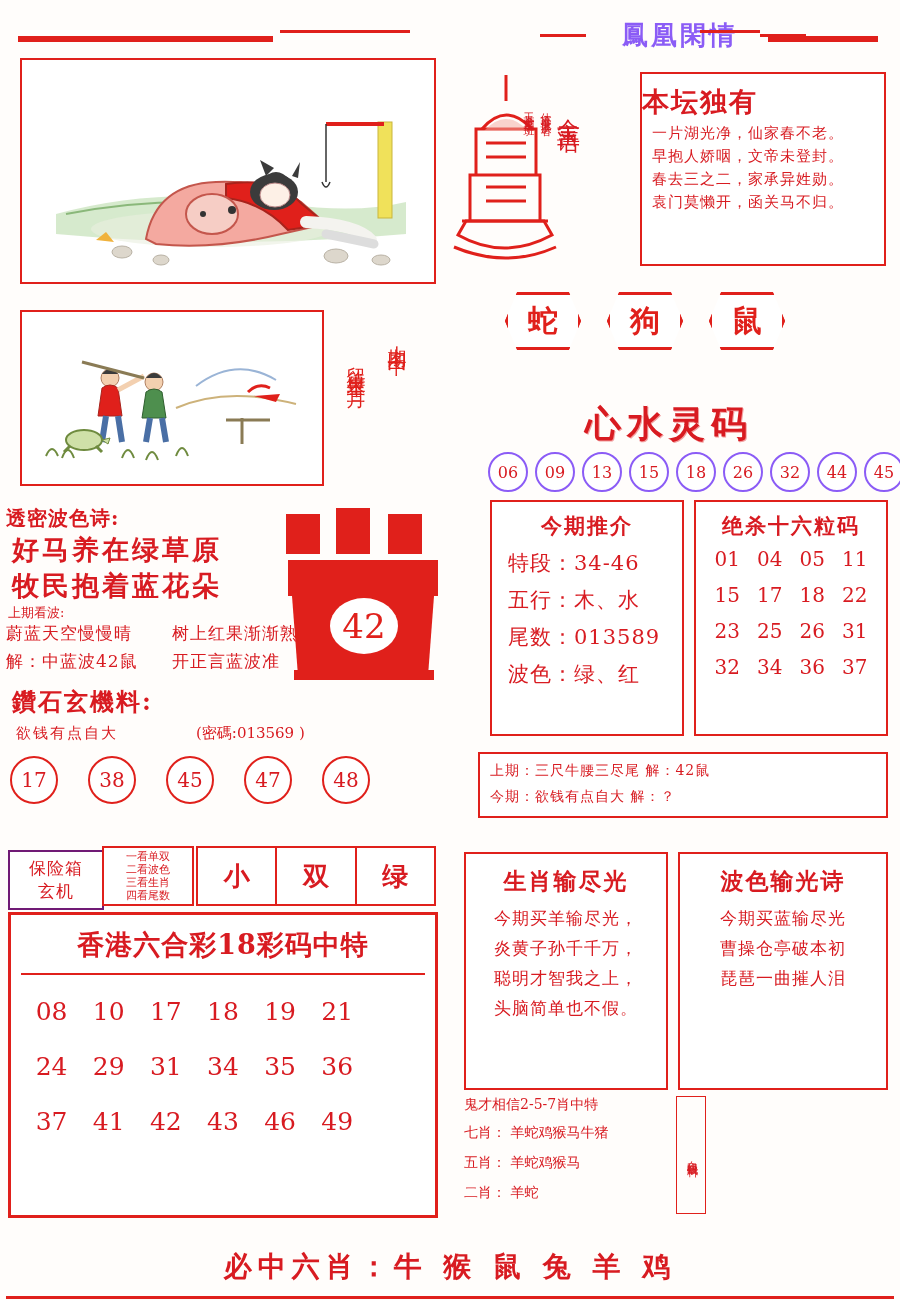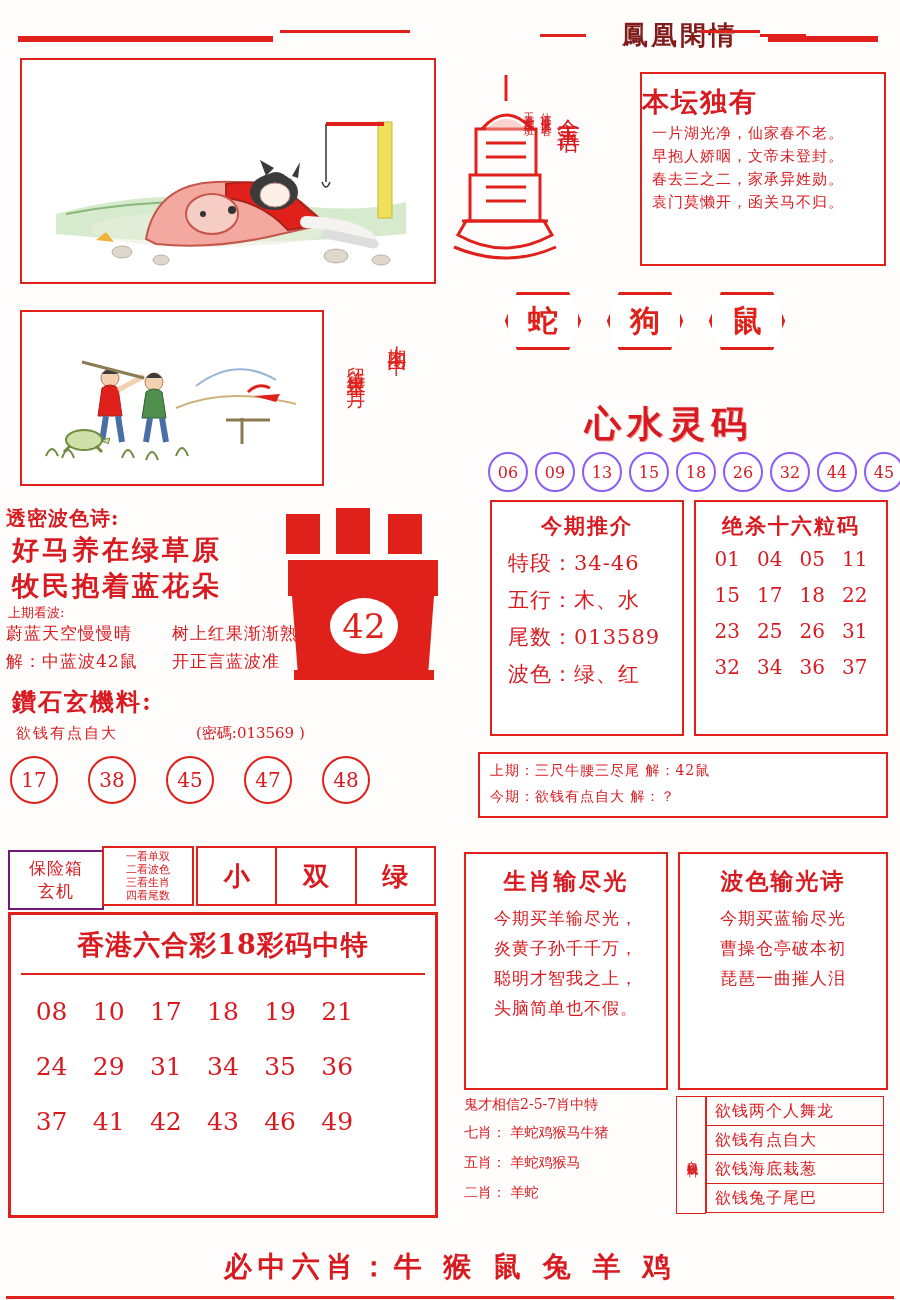--- a/index.html
+++ b/index.html
@@ -17,21 +17,21 @@
   .top-rule{position:absolute;top:36px;height:6px;background:#e0201b;}
   .top-rule.l{left:18px;width:255px;}
   .top-rule.r{left:768px;width:110px;}
   .top-rule2{position:absolute;top:30px;height:3px;background:#e0201b;}
   .top-rule2.l2{left:280px;width:130px;}
   .top-rule2.r2{left:700px;width:60px;}
   .masthead{
     position:absolute;top:18px;left:580px;width:200px;text-align:center;
     font-size:26px;font-weight:bold;letter-spacing:3px;
     font-family:"DejaVu Serif","Liberation Serif",serif;
-    color:#7f1d1d;
+    color:#8b5cf6;
   }
   .mast-dash{position:absolute;top:34px;height:3px;background:#e0201b;}
   .mast-dash.a{left:540px;width:46px;}
   .mast-dash.b{left:760px;width:46px;}
 
   
   .imgbox{position:absolute;border:2px solid #e0201b;background:#fff;}
   .img1{left:20px;top:58px;width:412px;height:222px;}
   .img2{left:20px;top:310px;width:300px;height:172px;}
   .pic{position:absolute;inset:4px;overflow:hidden;}
@@ -455,22 +455,16 @@
   </div>
 
   <div class="guicai">鬼才相信2-5-7肖中特</div>
   <div class="zlist z1">七肖：  羊蛇鸡猴马牛猪</div>
   <div class="zlist z2">五肖：  羊蛇鸡猴马</div>
   <div class="zlist z3">二肖：  羊蛇</div>
 
   <div class="baixiao">
     <span>白小姐欲钱料</span>
   </div>
-  <div class="yqrows">
-    <div class="yqrow">欲钱两个人舞龙</div>
-    <div class="yqrow">欲钱有点自大</div>
-    <div class="yqrow">欲钱海底栽葱</div>
-    <div class="yqrow">欲钱兔子尾巴</div>
-  </div>
 
   <div class="footer">必中六肖：牛 猴 鼠 兔 羊 鸡</div>
   <div class="bot-rule"></div>
 </div>
 
 </body></html>

